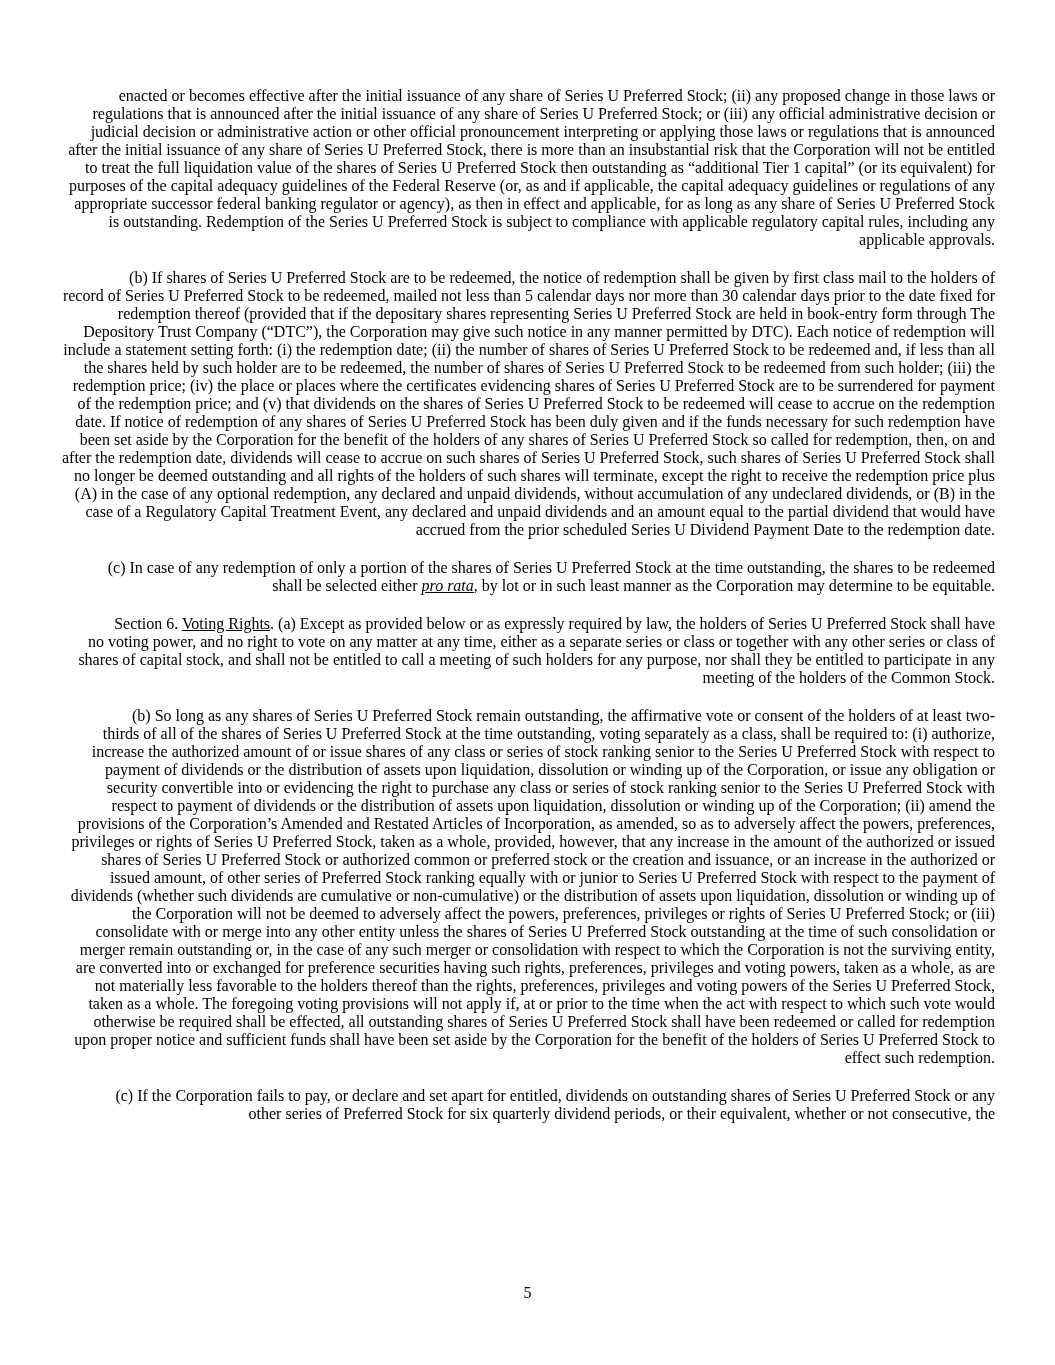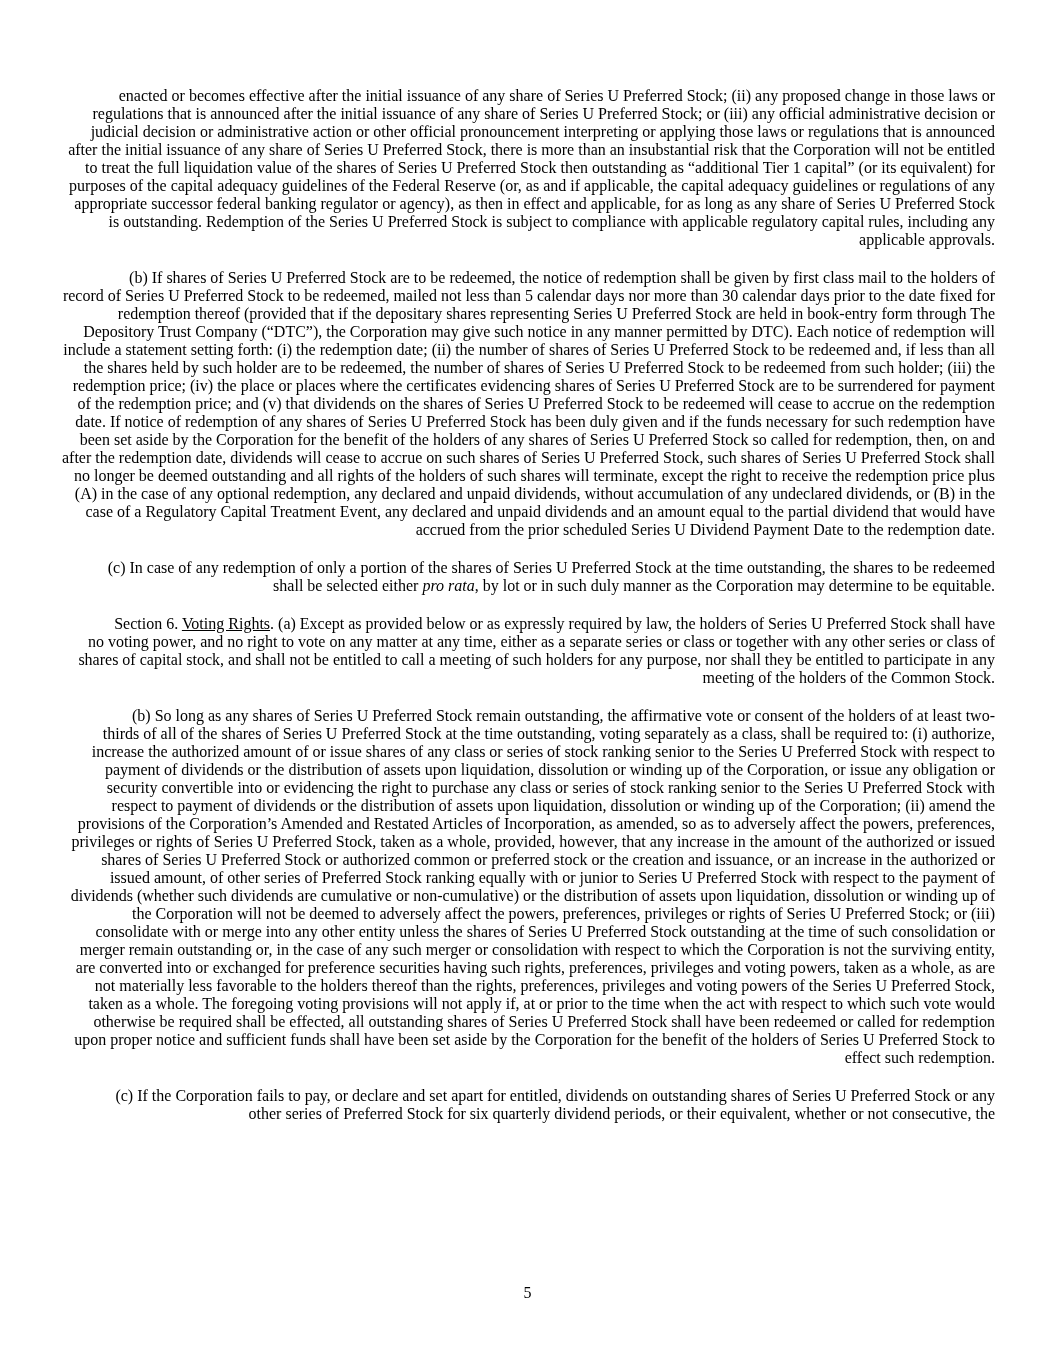--- a/index.html
+++ b/index.html
@@ -28,20 +28,21 @@
   }
   p.para {
     margin: 0 0 20px 0;
     padding: 0;
   }
   p.para.indent {
     text-indent: 36px;
   }
   .seg-italic {
     font-style: italic;
+    text-decoration: underline;
   }
   .seg-underline {
     text-decoration: underline;
     margin-top: 20px;
   }
   .page-number {
     position: absolute;
     top: 1283px;
     left: 0;
     width: 100%;
@@ -50,19 +51,19 @@
     line-height: 19.8px;
   }
 </style>
 </head>
 <body>
 
 <div class="page">
   <main class="text-column">
       <p class="para"><span>enacted or becomes effective after the initial issuance of any share of Series U Preferred Stock; (ii) any proposed change in those laws or regulations that is announced after the initial issuance of any share of Series U Preferred Stock; or (iii) any official administrative decision or judicial decision or administrative action or other official pronouncement interpreting or applying those laws or regulations that is announced after the initial issuance of any share of Series U Preferred Stock, there is more than an insubstantial risk that the Corporation will not be entitled to treat the full liquidation value of the shares of Series U Preferred Stock then outstanding as “additional Tier 1 capital” (or its equivalent) for purposes of the capital adequacy guidelines of the Federal Reserve (or, as and if applicable, the capital adequacy guidelines or regulations of any appropriate successor federal banking regulator or agency), as then in effect and applicable, for as long as any share of Series U Preferred Stock is outstanding. Redemption of the Series U Preferred Stock is subject to compliance with applicable regulatory capital rules, including any applicable approvals.</span></p>
       <p class="para indent"><span>(b) If shares of Series U Preferred Stock are to be redeemed, the notice of redemption shall be given by first class mail to the holders of record of Series U Preferred Stock to be redeemed, mailed not less than 5 calendar days nor more than 30 calendar days prior to the date fixed for redemption thereof (provided that if the depositary shares representing Series U Preferred Stock are held in book-entry form through The Depository Trust Company (“DTC”), the Corporation may give such notice in any manner permitted by DTC). Each notice of redemption will include a statement setting forth: (i) the redemption date; (ii) the number of shares of Series U Preferred Stock to be redeemed and, if less than all the shares held by such holder are to be redeemed, the number of shares of Series U Preferred Stock to be redeemed from such holder; (iii) the redemption price; (iv) the place or places where the certificates evidencing shares of Series U Preferred Stock are to be surrendered for payment of the redemption price; and (v) that dividends on the shares of Series U Preferred Stock to be redeemed will cease to accrue on the redemption date. If notice of redemption of any shares of Series U Preferred Stock has been duly given and if the funds necessary for such redemption have been set aside by the Corporation for the benefit of the holders of any shares of Series U Preferred Stock so called for redemption, then, on and after the redemption date, dividends will cease to accrue on such shares of Series U Preferred Stock, such shares of Series U Preferred Stock shall no longer be deemed outstanding and all rights of the holders of such shares will terminate, except the right to receive the redemption price plus (A) in the case of any optional redemption, any declared and unpaid dividends, without accumulation of any undeclared dividends, or (B) in the case of a Regulatory Capital Treatment Event, any declared and unpaid dividends and an amount equal to the partial dividend that would have accrued from the prior scheduled Series U Dividend Payment Date to the redemption date.</span></p>
-      <p class="para indent"><span>(c) In case of any redemption of only a portion of the shares of Series U Preferred Stock at the time outstanding, the shares to be redeemed shall be selected either </span><span class="seg-italic">pro rata</span><span>, by lot or in such duly manner as the Corporation may determine to be equitable.</span></p>
+      <p class="para indent"><span>(c) In case of any redemption of only a portion of the shares of Series U Preferred Stock at the time outstanding, the shares to be redeemed shall be selected either </span><span class="seg-italic">pro rata</span><span>, by lot or in such least manner as the Corporation may determine to be equitable.</span></p>
       <p class="para indent"><span>Section 6. </span><span class="seg-underline">Voting Rights</span><span>. (a) Except as provided below or as expressly required by law, the holders of Series U Preferred Stock shall have no voting power, and no right to vote on any matter at any time, either as a separate series or class or together with any other series or class of shares of capital stock, and shall not be entitled to call a meeting of such holders for any purpose, nor shall they be entitled to participate in any meeting of the holders of the Common Stock.</span></p>
       <p class="para indent"><span>(b) So long as any shares of Series U Preferred Stock remain outstanding, the affirmative vote or consent of the holders of at least two-thirds of all of the shares of Series U Preferred Stock at the time outstanding, voting separately as a class, shall be required to: (i) authorize, increase the authorized amount of or issue shares of any class or series of stock ranking senior to the Series U Preferred Stock with respect to payment of dividends or the distribution of assets upon liquidation, dissolution or winding up of the Corporation, or issue any obligation or security convertible into or evidencing the right to purchase any class or series of stock ranking senior to the Series U Preferred Stock with respect to payment of dividends or the distribution of assets upon liquidation, dissolution or winding up of the Corporation; (ii) amend the provisions of the Corporation’s Amended and Restated Articles of Incorporation, as amended, so as to adversely affect the powers, preferences, privileges or rights of Series U Preferred Stock, taken as a whole, provided, however, that any increase in the amount of the authorized or issued shares of Series U Preferred Stock or authorized common or preferred stock or the creation and issuance, or an increase in the authorized or issued amount, of other series of Preferred Stock ranking equally with or junior to Series U Preferred Stock with respect to the payment of dividends (whether such dividends are cumulative or non-cumulative) or the distribution of assets upon liquidation, dissolution or winding up of the Corporation will not be deemed to adversely affect the powers, preferences, privileges or rights of Series U Preferred Stock; or (iii) consolidate with or merge into any other entity unless the shares of Series U Preferred Stock outstanding at the time of such consolidation or merger remain outstanding or, in the case of any such merger or consolidation with respect to which the Corporation is not the surviving entity, are converted into or exchanged for preference securities having such rights, preferences, privileges and voting powers, taken as a whole, as are not materially less favorable to the holders thereof than the rights, preferences, privileges and voting powers of the Series U Preferred Stock, taken as a whole. The foregoing voting provisions will not apply if, at or prior to the time when the act with respect to which such vote would otherwise be required shall be effected, all outstanding shares of Series U Preferred Stock shall have been redeemed or called for redemption upon proper notice and sufficient funds shall have been set aside by the Corporation for the benefit of the holders of Series U Preferred Stock to effect such redemption.</span></p>
       <p class="para indent"><span>(c) If the Corporation fails to pay, or declare and set apart for entitled, dividends on outstanding shares of Series U Preferred Stock or any other series of Preferred Stock for six quarterly dividend periods, or their equivalent, whether or not consecutive, the</span></p>
     </main>
   <footer class="page-number">5</footer>
 </div>
 
 </body></html>

